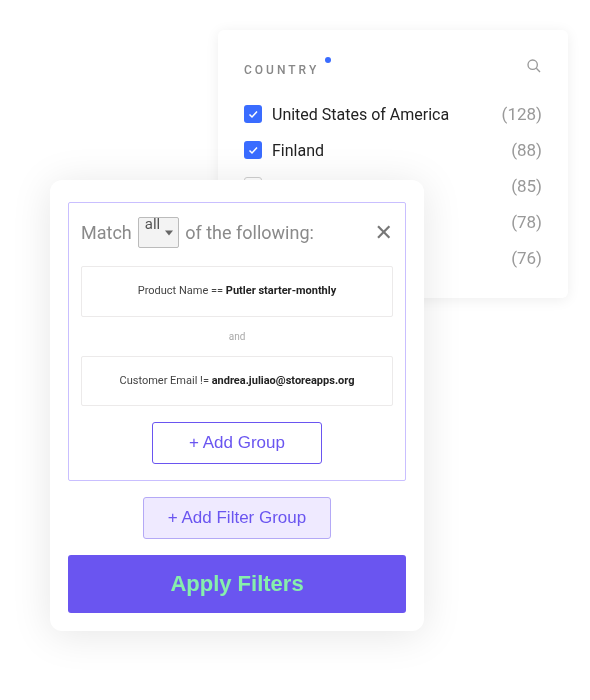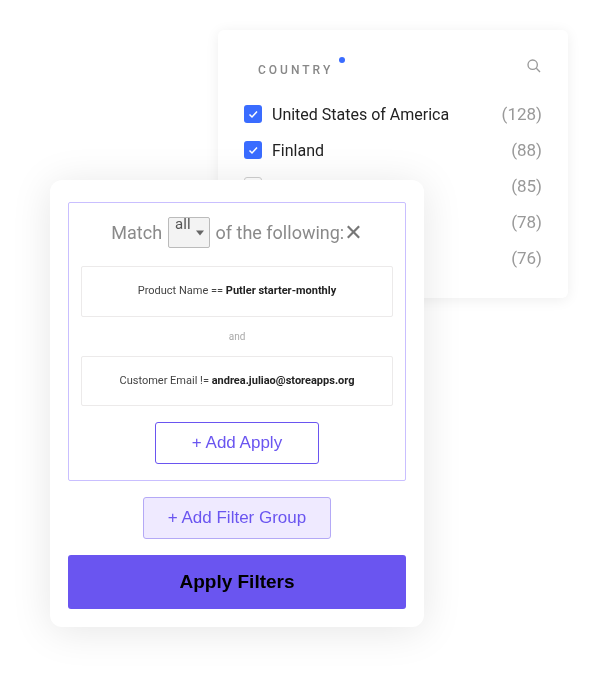--- a/index.html
+++ b/index.html
@@ -18,21 +18,20 @@
       background: #fff;
       border-radius: 6px;
       box-shadow: 0 2px 14px rgba(0,0,0,0.07);
       padding: 28px 26px 22px 26px;
     }
     .country-header {
       display: flex;
       justify-content: space-between;
       align-items: center;
       margin-bottom: 18px;
-      margin-left: 14px;
     }
     .country-title {
       font-size: 12px;
       letter-spacing: 3px;
       color: #888;
       font-weight: 500;
       position: relative;
     }
     .country-title-dot {
       display: inline-block;
@@ -105,21 +104,21 @@
       padding: 22px 18px 18px 18px;
     }
     .filter-group {
       border: 1px solid #c9bfff;
       border-radius: 2px;
       padding: 14px 12px 16px 12px;
     }
     .filter-group-header {
       display: flex;
       align-items: center;
-      justify-content: center;
+      justify-content: space-between;
       margin-bottom: 18px;
     }
     .match-row {
       display: flex;
       align-items: center;
       gap: 6px;
       font-size: 18px;
       color: #8a8a8a;
     }
     .match-select {
@@ -189,22 +188,22 @@
       font-size: 17px;
       padding: 10px 24px;
       border-radius: 3px;
       cursor: pointer;
     }
     .apply-btn {
       display: block;
       width: 100%;
       margin-top: 16px;
       background: #6a55f0;
-      color: #000000;
-      font-size: 19px;
+      color: #86efac;
+      font-size: 22px;
       font-weight: 700;
       border: none;
       padding: 16px 0;
       border-radius: 3px;
       cursor: pointer;
     }
   </style>
 </head>
 <body>
 
@@ -287,19 +286,19 @@
     </div>
 
     <div class="and-sep">and</div>
 
     <div class="rule-box">
       <span class="rule-field">Customer Email</span>
       <span class="rule-op">!=</span>
       <span class="rule-value">andrea.juliao@storeapps.org</span>
     </div>
 
-    <button class="add-rule-btn">+ Add Apply</button>
+    <button class="add-rule-btn">+ Add Group</button>
   </div>
 
   <button class="add-group-btn">+ Add Filter Group</button>
 
   <button class="apply-btn">Apply Filters</button>
 </div>
 
 </body></html>

